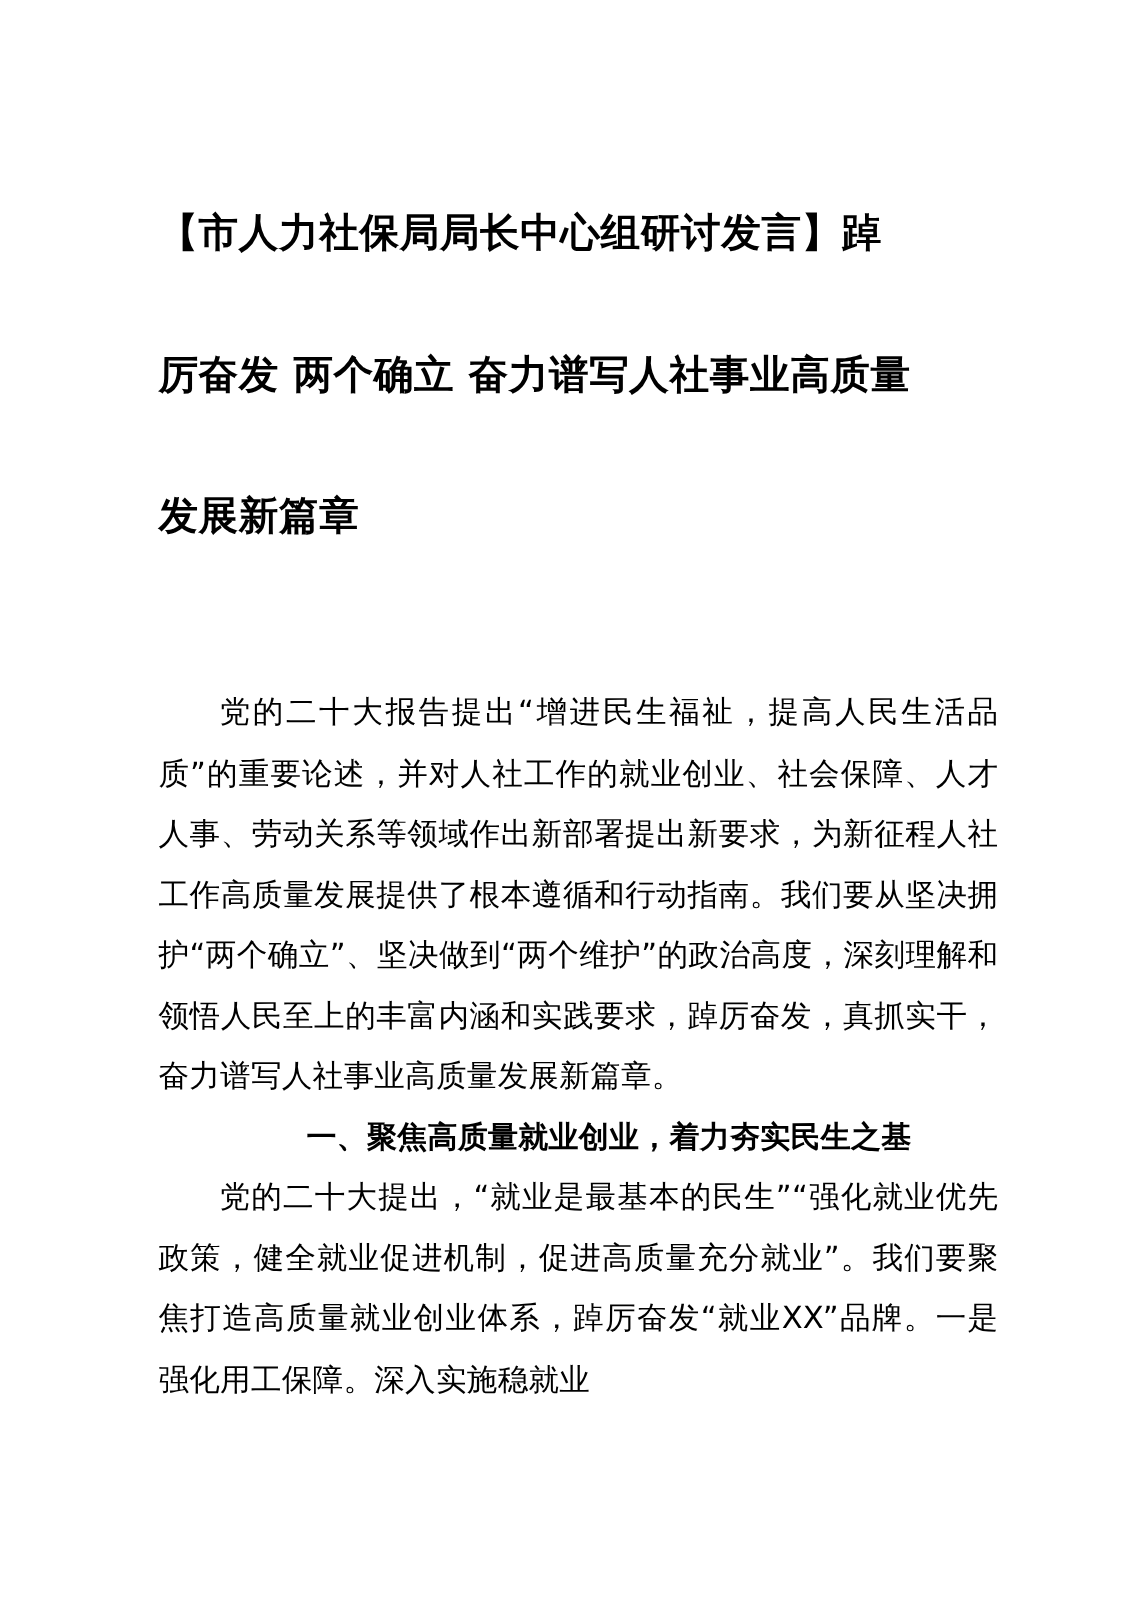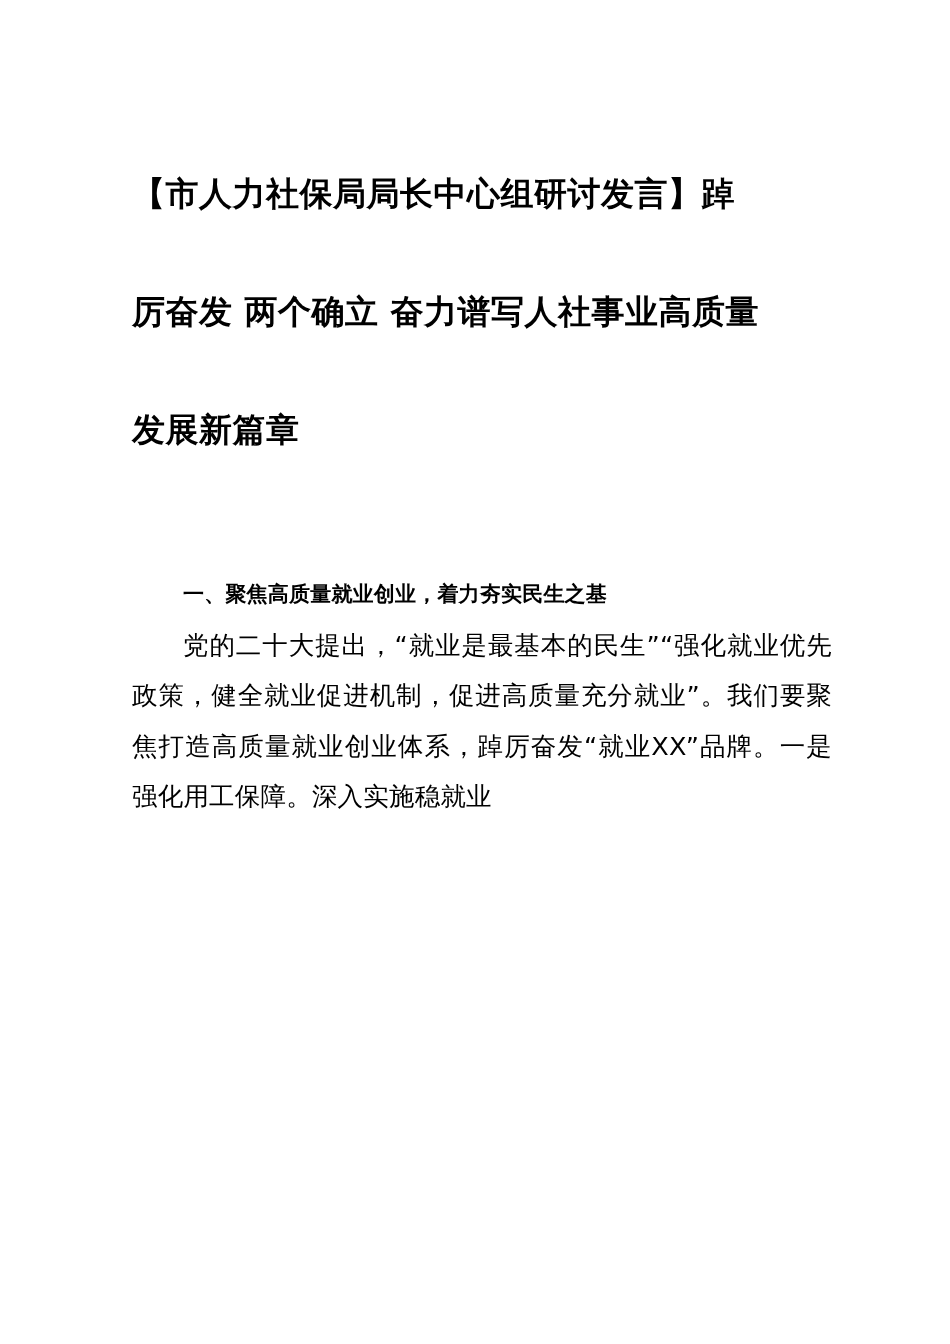--- a/index.html
+++ b/index.html
@@ -47,39 +47,41 @@
     font-size: 25.5px;
     line-height: 50.5px;
     text-align: justify;
     text-justify: inter-ideograph;
     margin: 0;
     text-indent: 51px;
     letter-spacing: 0.2px;
   }
   p.section-head {
     font-family: "DejaVu Sans", "Liberation Sans", sans-serif;
-    font-size: 21px;
+    font-size: 25px;
     line-height: 50.5px;
     font-weight: bold;
     margin: 0;
     text-indent: 51px;
     letter-spacing: 0.2px;
+    text-align: center;
   }
 </style>
 </head>
 <body>
 
 <div class="page">
 
   <h1 class="doc-title">
     <span class="tline">【市人力社保局局长中心组研讨发言】踔</span>
     <span class="tline">厉奋发 两个确立 奋力谱写人社事业高质量</span>
     <span class="tline center">发展新篇章</span>
   </h1>
 
   <div class="spacer"></div>
 
+  <p class="body-par">党的二十大报告提出“增进民生福祉，提高人民生活品质”的重要论述，并对人社工作的就业创业、社会保障、人才人事、劳动关系等领域作出新部署提出新要求，为新征程人社工作高质量发展提供了根本遵循和行动指南。我们要从坚决拥护“两个确立”、坚决做到“两个维护”的政治高度，深刻理解和领悟人民至上的丰富内涵和实践要求，踔厉奋发，真抓实干，奋力谱写人社事业高质量发展新篇章。</p>
 
   <p class="section-head">一、聚焦高质量就业创业，着力夯实民生之基</p>
 
   <p class="body-par">党的二十大提出，“就业是最基本的民生”“强化就业优先政策，健全就业促进机制，促进高质量充分就业”。我们要聚焦打造高质量就业创业体系，踔厉奋发“就业XX”品牌。一是强化用工保障。深入实施稳就业</p>
 
 </div>
 
 </body></html>

